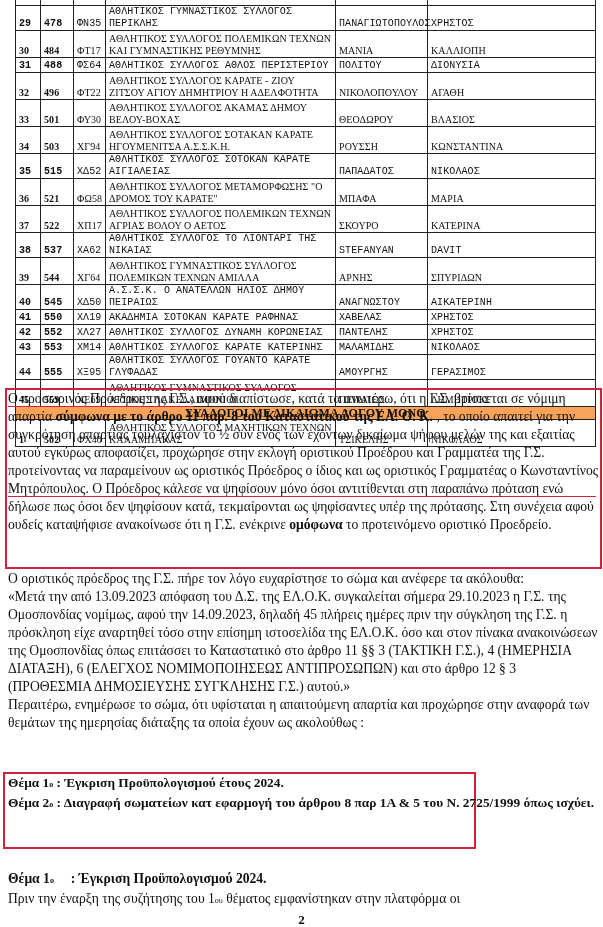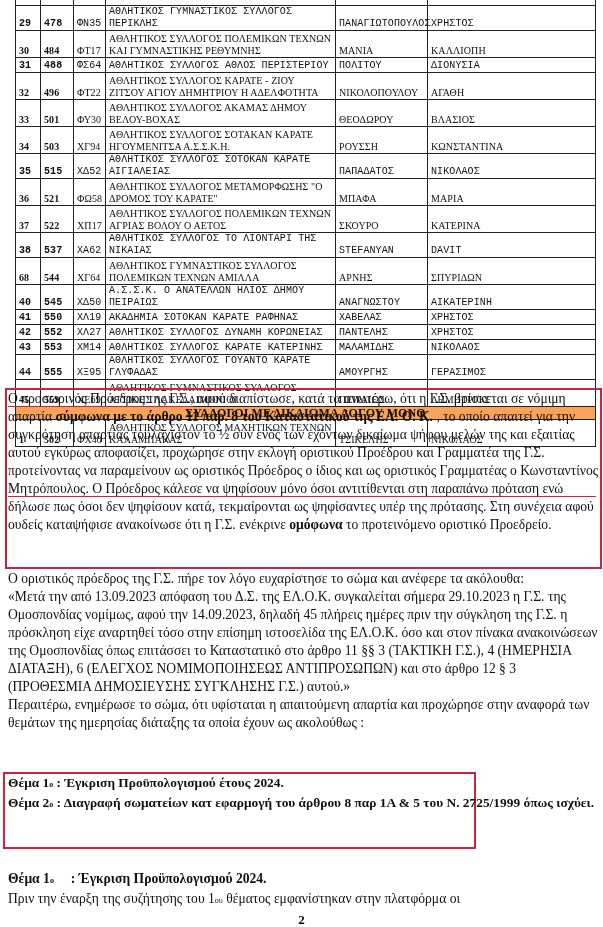--- a/index.html
+++ b/index.html
@@ -121,21 +121,21 @@
         </tr>
         <tr class="r1">
           <td class="num">38</td>
           <td class="num">537</td>
           <td>ΧΑ62</td>
           <td>ΑΘΛΗΤΙΚΟΣ ΣΥΛΛΟΓΟΣ ΤΟ ΛΙΟΝΤΑΡΙ ΤΗΣ ΝΙΚΑΙΑΣ</td>
           <td>STEFANYAN</td>
           <td>DAVIT</td>
         </tr>
         <tr class="r2">
-          <td class="num">68</td>
+          <td class="num">39</td>
           <td class="num">544</td>
           <td>ΧΓ64</td>
           <td>ΑΘΛΗΤΙΚΟΣ ΓΥΜΝΑΣΤΙΚΟΣ ΣΥΛΛΟΓΟΣ ΠΟΛΕΜΙΚΩΝ ΤΕΧΝΩΝ ΑΜΙΛΛΑ</td>
           <td>ΑΡΝΗΣ</td>
           <td>ΣΠΥΡΙΔΩΝ</td>
         </tr>
         <tr class="r1">
           <td class="num">40</td>
           <td class="num">545</td>
           <td>ΧΔ50</td>

